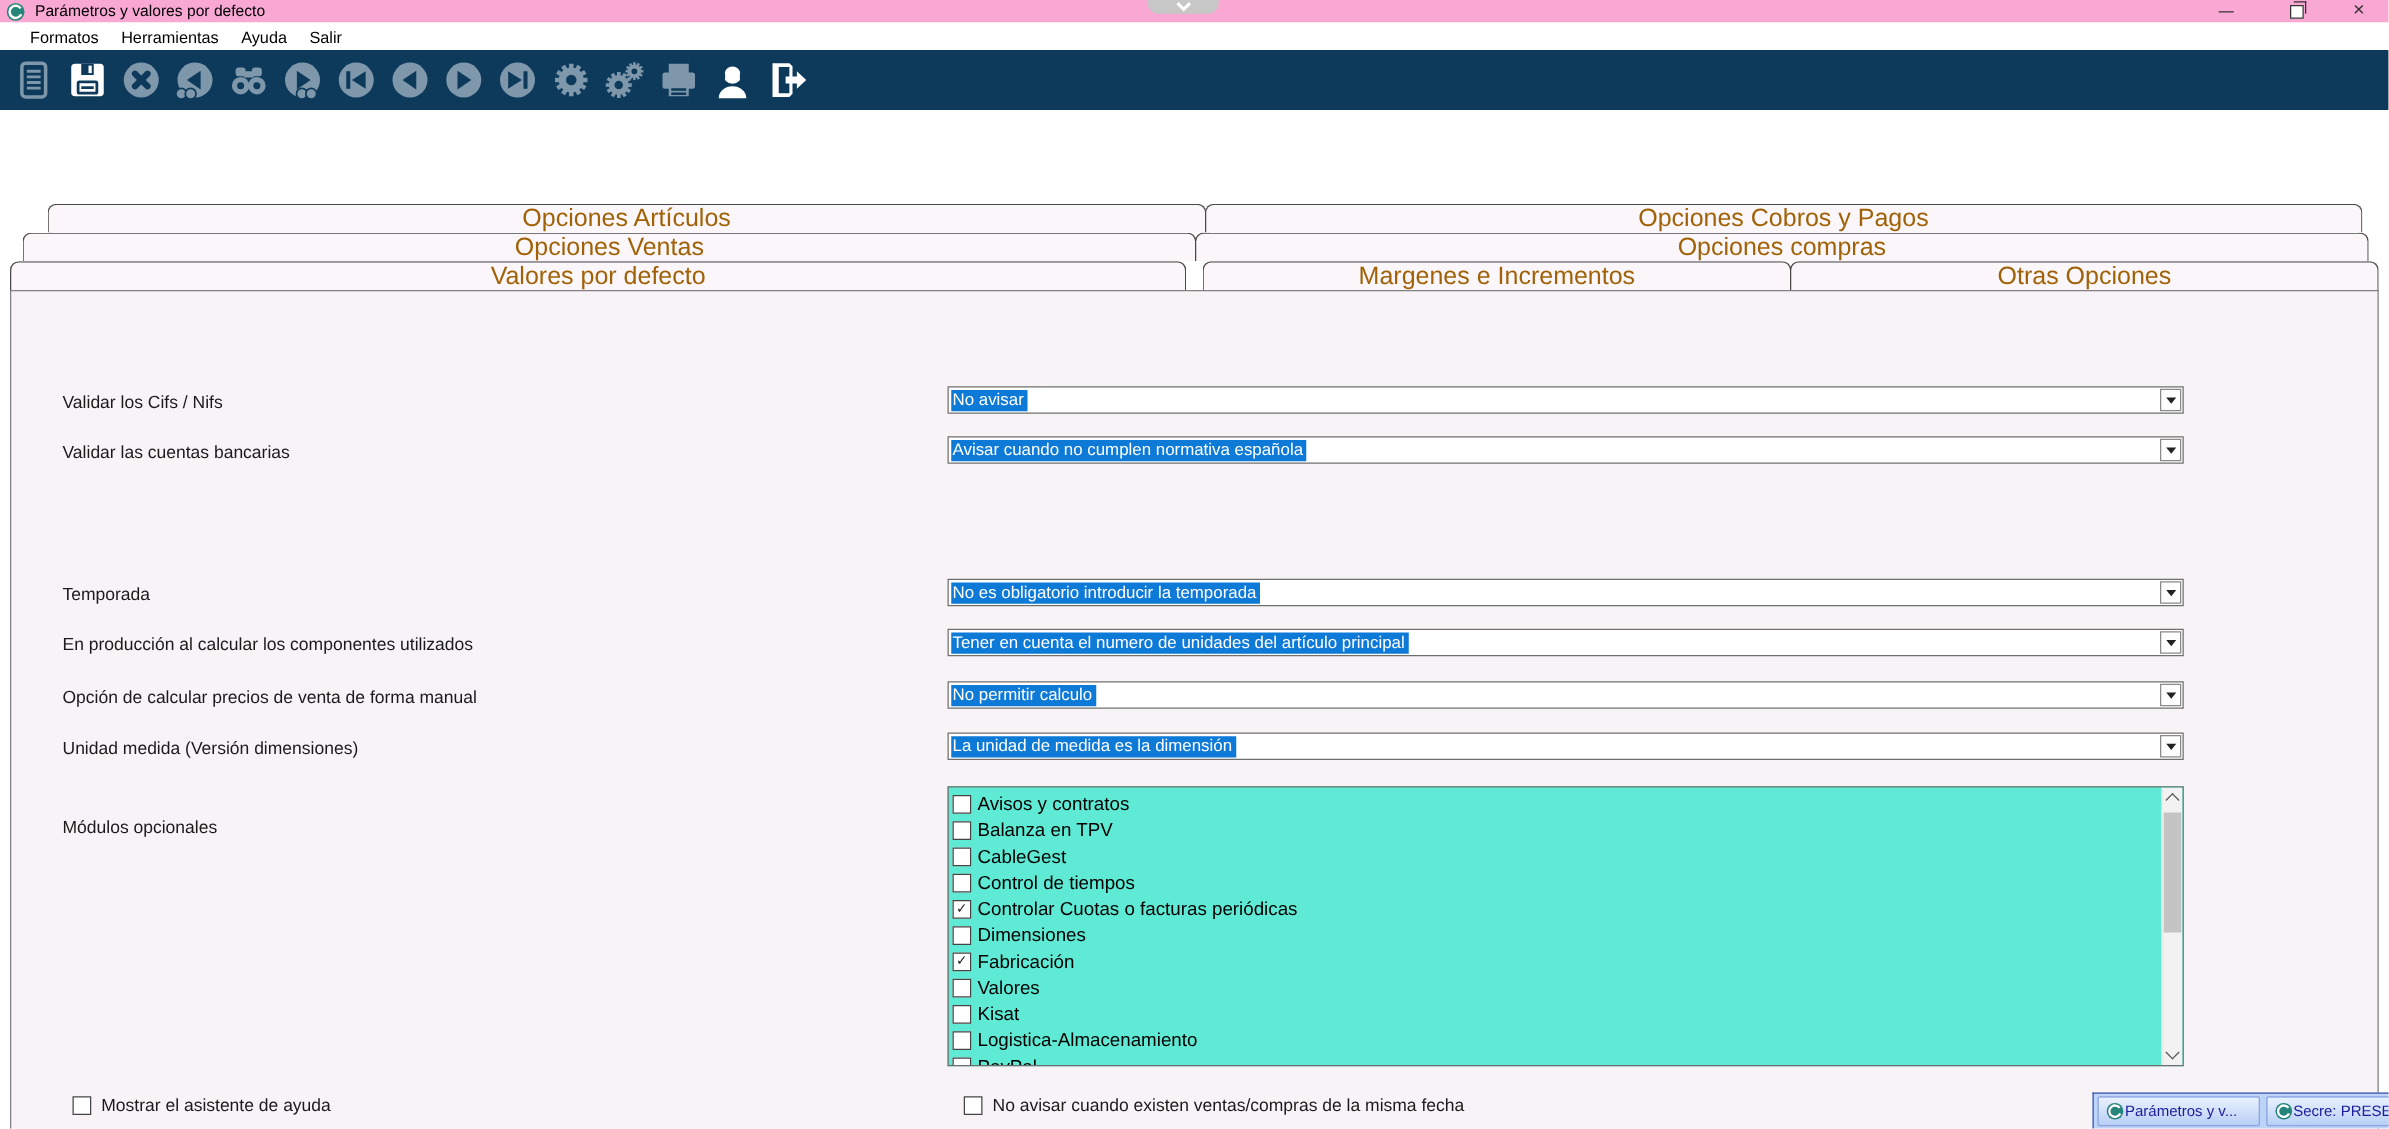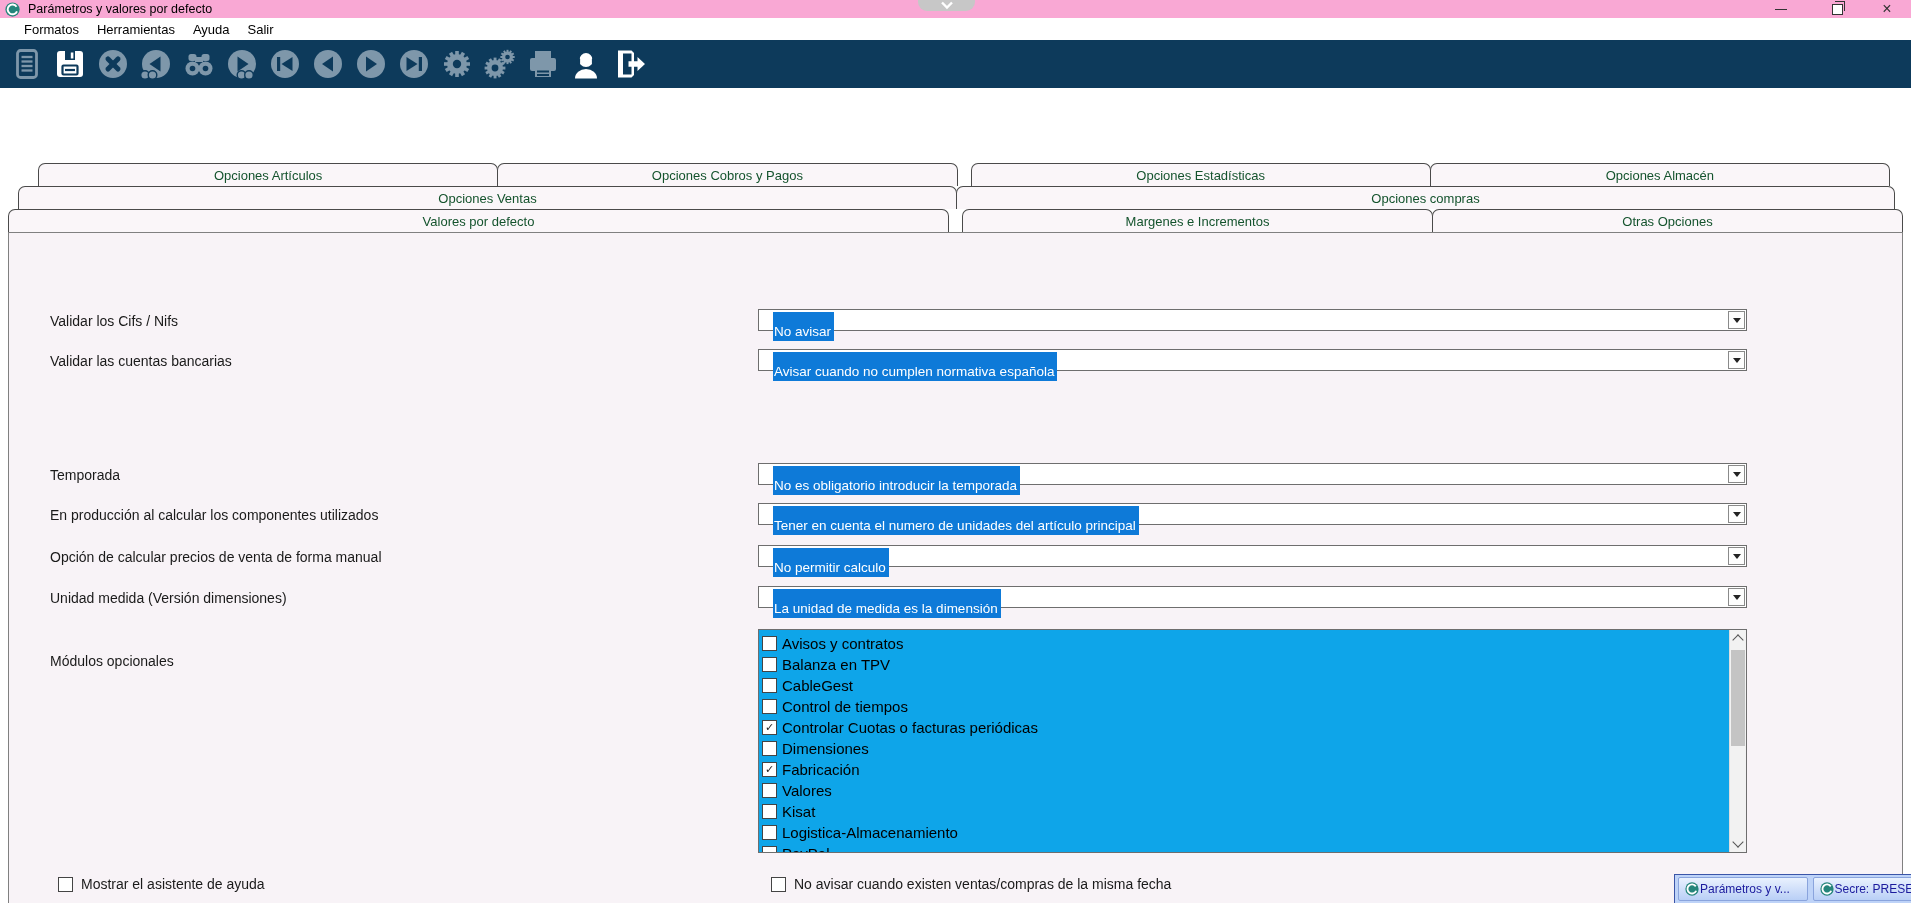--- a/index.html
+++ b/index.html
@@ -31,40 +31,40 @@
   .tb-btn{width:37px;height:37px;display:flex;align-items:center;justify-content:center;}
   .tb-btn svg{width:34px;height:34px;}
   .tb-company{position:absolute;left:700px;top:55px;font-size:11.5px;color:#fff;letter-spacing:.3px;}
   .tb-version{position:absolute;right:8px;top:70px;font-size:12px;font-weight:bold;color:#fff;}
 
   
   .tabrow{position:absolute;display:flex;gap:13px;height:23px;}
   .tabrow .grp{flex:1;display:flex;}
   .tab{flex:1;margin-left:-1px;border:1px solid #4a4a4a;border-bottom:none;border-radius:7px 7px 0 0;
        background:#faf6f9;display:flex;align-items:center;justify-content:center;
-       font-size:13px;color:#14532d;white-space:nowrap;overflow:hidden;}
+       font-size:20px;color:#a16207;white-space:nowrap;overflow:hidden;}
   .grp .tab:first-child{margin-left:0;}
   #tabrow0{left:38px;right:21px;top:163px;}
   #tabrow1{left:18px;right:16px;top:186px;}
   #tabrow2{left:8px;right:8px;top:209px;z-index:3;}
   .tab.active{font-weight:bold;background:#f8f3f7;height:25px;z-index:4;}
 
   
   .panel{position:absolute;left:8px;top:232px;width:1893px;height:671px;background:#f8f3f7;
          border:1px solid #808080;border-bottom:none;z-index:1;}
   .flabel{position:absolute;font-size:14px;color:#1a1a1a;white-space:nowrap;}
   .combo{position:absolute;height:22px;background:#fff;border:1px solid #6e6e6e;box-sizing:border-box;}
-  .combo .val{position:absolute;left:14px;top:2px;font-size:13.5px;line-height:16px;background:#0e7ad8;color:#fff;
-              padding:12px 3px 1px 1px;white-space:nowrap;}
+  .combo .val{position:absolute;left:2px;top:2px;font-size:13.5px;line-height:16px;background:#0e7ad8;color:#fff;
+              padding:0 3px 1px 1px;white-space:nowrap;}
   .combo .drop{position:absolute;right:1px;top:1px;bottom:1px;width:17px;background:#fdfdfd;
                border:1px solid #8a8a8a;box-sizing:border-box;display:flex;align-items:center;justify-content:center;}
   .tri-down{width:0;height:0;border-left:4px solid transparent;border-right:4px solid transparent;border-top:5px solid #222;}
 
   
-  .listbox{position:absolute;left:749px;top:396px;width:989px;height:224px;background:#0ea5e9;
+  .listbox{position:absolute;left:749px;top:396px;width:989px;height:224px;background:#5eead4;
            border:1px solid #6e6e6e;box-sizing:border-box;overflow:hidden;}
   .litem{height:21px;display:flex;align-items:center;padding-left:3px;font-size:15px;color:#000;white-space:nowrap;}
   .cbx{width:13px;height:13px;border:1px solid #444;background:#fff;margin-right:5px;flex:0 0 auto;
        font-size:11px;line-height:12px;text-align:center;color:#222;}
   .vscroll{position:absolute;right:0;top:0;bottom:0;width:16px;background:#f2f2f2;border-left:1px solid #ddd;}
   .varrow{position:absolute;left:0;width:16px;height:16px;display:flex;align-items:center;justify-content:center;}
   .varrow.up{top:0;} .varrow.dn{bottom:0;}
   .chev{width:7px;height:7px;border-left:1.6px solid #555;border-bottom:1.6px solid #555;}
   .chev.u{transform:rotate(135deg);margin-top:4px;} .chev.d{transform:rotate(-45deg);margin-bottom:4px;}
   .vthumb{position:absolute;left:1px;width:14px;background:#c4c4c4;}
@@ -270,24 +270,20 @@
       </div>
     <span class="tb-company">PRESENTACION APLIMEDIA, S</span>
     <span class="tb-version">versión 10.0</span>
   </div>
 
   <div class="tabrow" id="tabrow0">
       <div class="grp">
         <div class="tab">Opciones Artículos</div>
         <div class="tab">Opciones Cobros y Pagos</div>
       </div>
-      <div class="grp">
-        <div class="tab">Opciones Estadísticas</div>
-        <div class="tab">Opciones Almacén</div>
-      </div>
     </div>
   <div class="tabrow" id="tabrow1">
       <div class="grp">
         <div class="tab">Opciones Ventas</div>
         <div class="tab">Opciones compras</div>
       </div>
     </div>
   <div class="tabrow" id="tabrow2">
       <div class="grp">
         <div class="tab">Valores por defecto</div>

